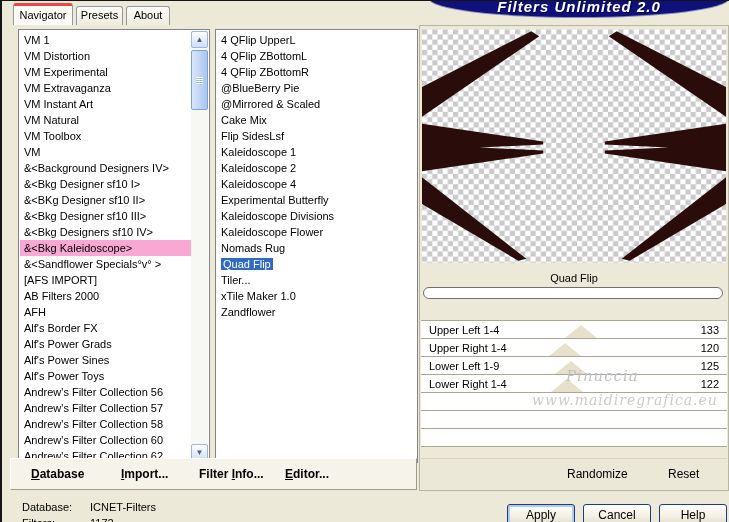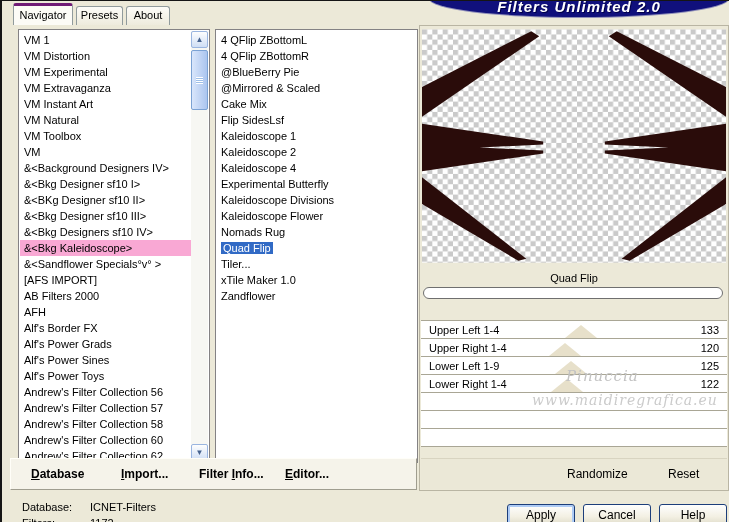--- a/index.html
+++ b/index.html
@@ -6,21 +6,21 @@
   html,body { background:#888; }
   #app {
     position:relative; width:729px; height:522px; overflow:hidden;
     background:#ece9d8; font:11px "Liberation Sans", sans-serif; color:#000;
     border-left:2px solid #151515; border-top:1px solid #151515;
   }
   
   .tab { position:absolute; border:1px solid #919b9c; border-bottom:none;
          border-radius:3px 3px 0 0; text-align:center; font-size:11px; }
   .tab.active { left:11px; top:2px; width:60px; height:22px; background:#fcfbf6;
-                border-top:3px solid #701a75; line-height:18px; z-index:2; }
+                border-top:3px solid #ef4444; line-height:18px; z-index:2; }
   .tab.inactive { top:5px; height:19px; line-height:17px;
                   background:linear-gradient(#fdfcf8,#eeebdd); }
   #tab-presets { left:74px; width:47px; }
   #tab-about   { left:124px; width:44px; }
   
   #banner-clip { position:absolute; left:420px; top:0; width:309px; height:16px; overflow:visible; }
   #banner-ellipse { position:absolute; left:7px; top:-22px; width:300px; height:38px;
                     background:#10107c; border-radius:50%; box-shadow:0 1px 0 #8f8fb9; }
   #banner-text { position:absolute; left:7px; top:-3px; width:300px; text-align:center;
                  font:bold italic 15px "Liberation Sans",sans-serif; color:#fff;
@@ -129,20 +129,21 @@
     </div>
     <div id="cat-scrollbar">
       <div class="sb-btn sb-up">▲</div>
       <div class="sb-thumb"></div>
       <div class="sb-btn sb-down">▼</div>
     </div>
   </div>
 
   <div class="listbox" id="filter-list">
     <div class="lb-inner">
+      <div class="lb-item">4 QFlip UpperL</div>
       <div class="lb-item">4 QFlip ZBottomL</div>
       <div class="lb-item">4 QFlip ZBottomR</div>
       <div class="lb-item">@BlueBerry Pie</div>
       <div class="lb-item">@Mirrored &amp; Scaled</div>
       <div class="lb-item">Cake Mix</div>
       <div class="lb-item">Flip SidesLsf</div>
       <div class="lb-item">Kaleidoscope 1</div>
       <div class="lb-item">Kaleidoscope 2</div>
       <div class="lb-item">Kaleidoscope 4</div>
       <div class="lb-item">Experimental Butterfly</div>

